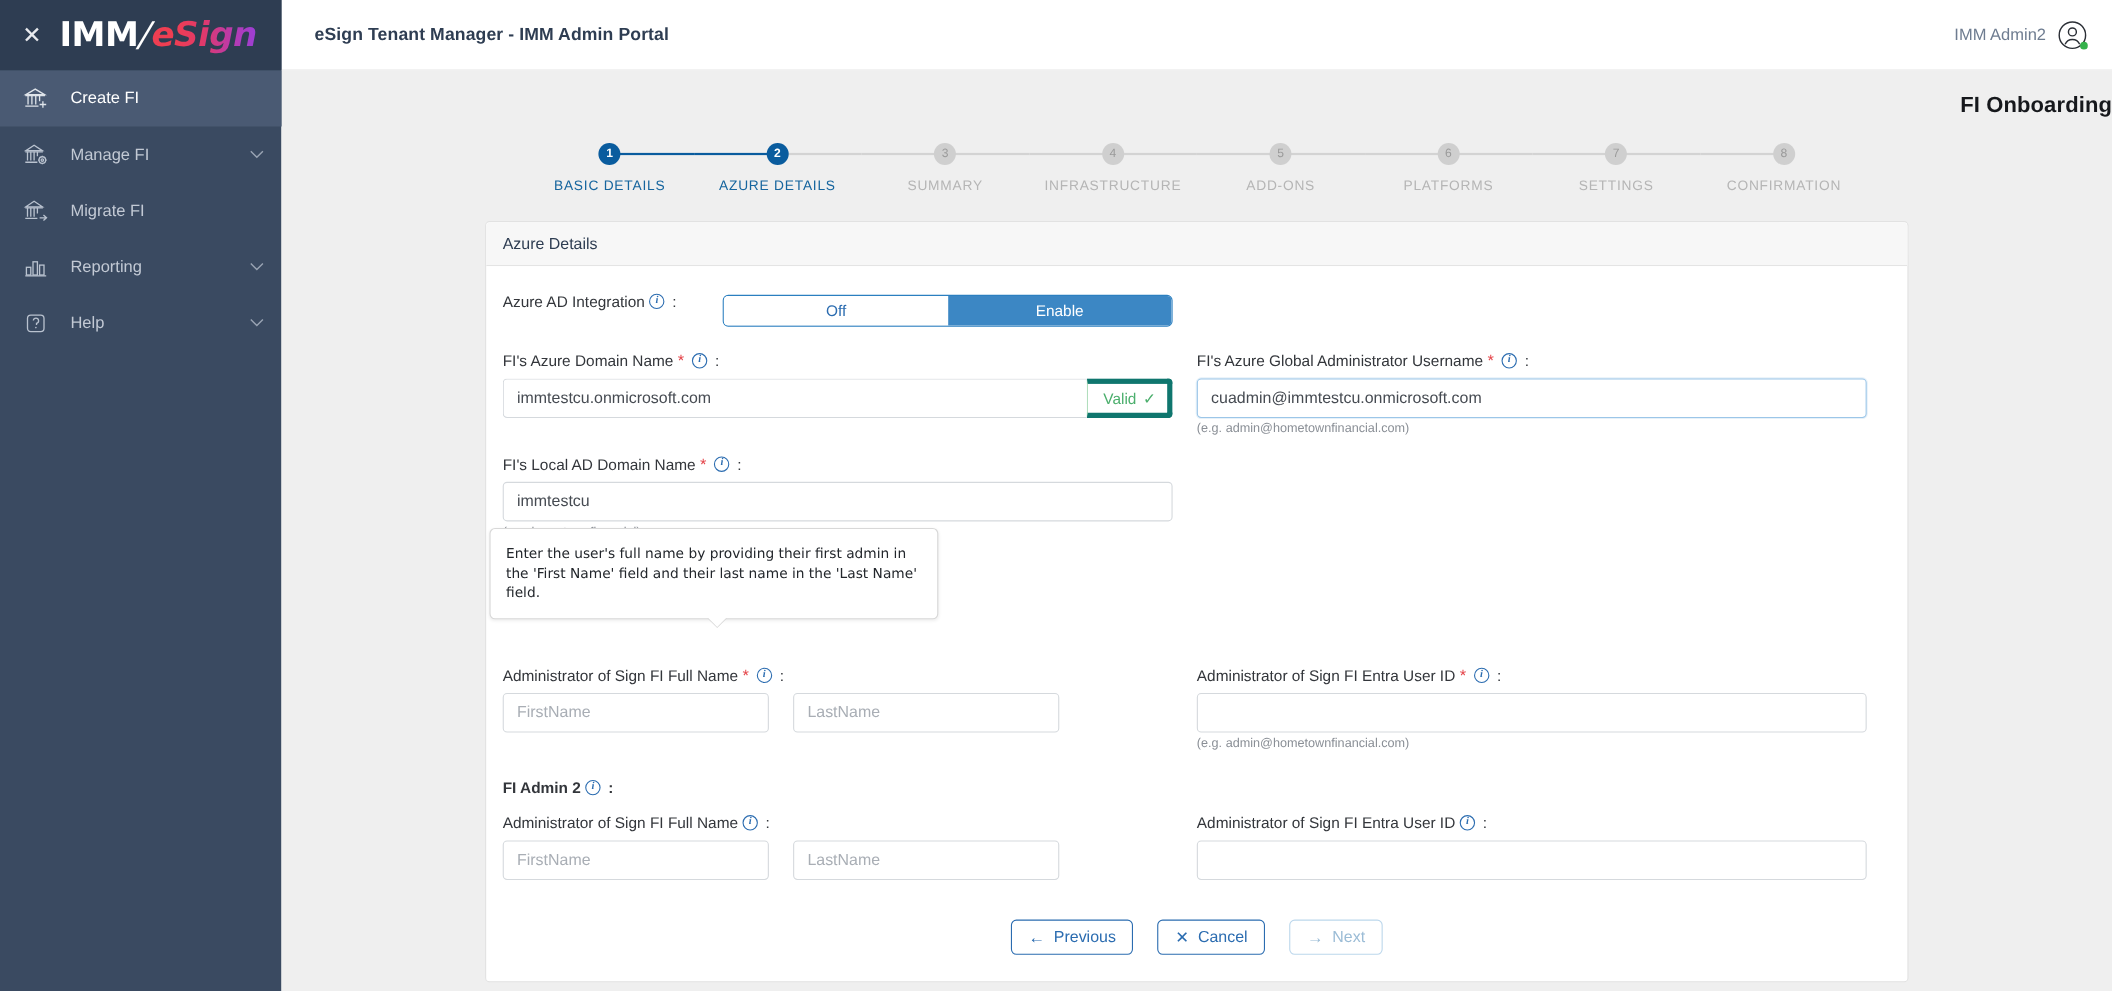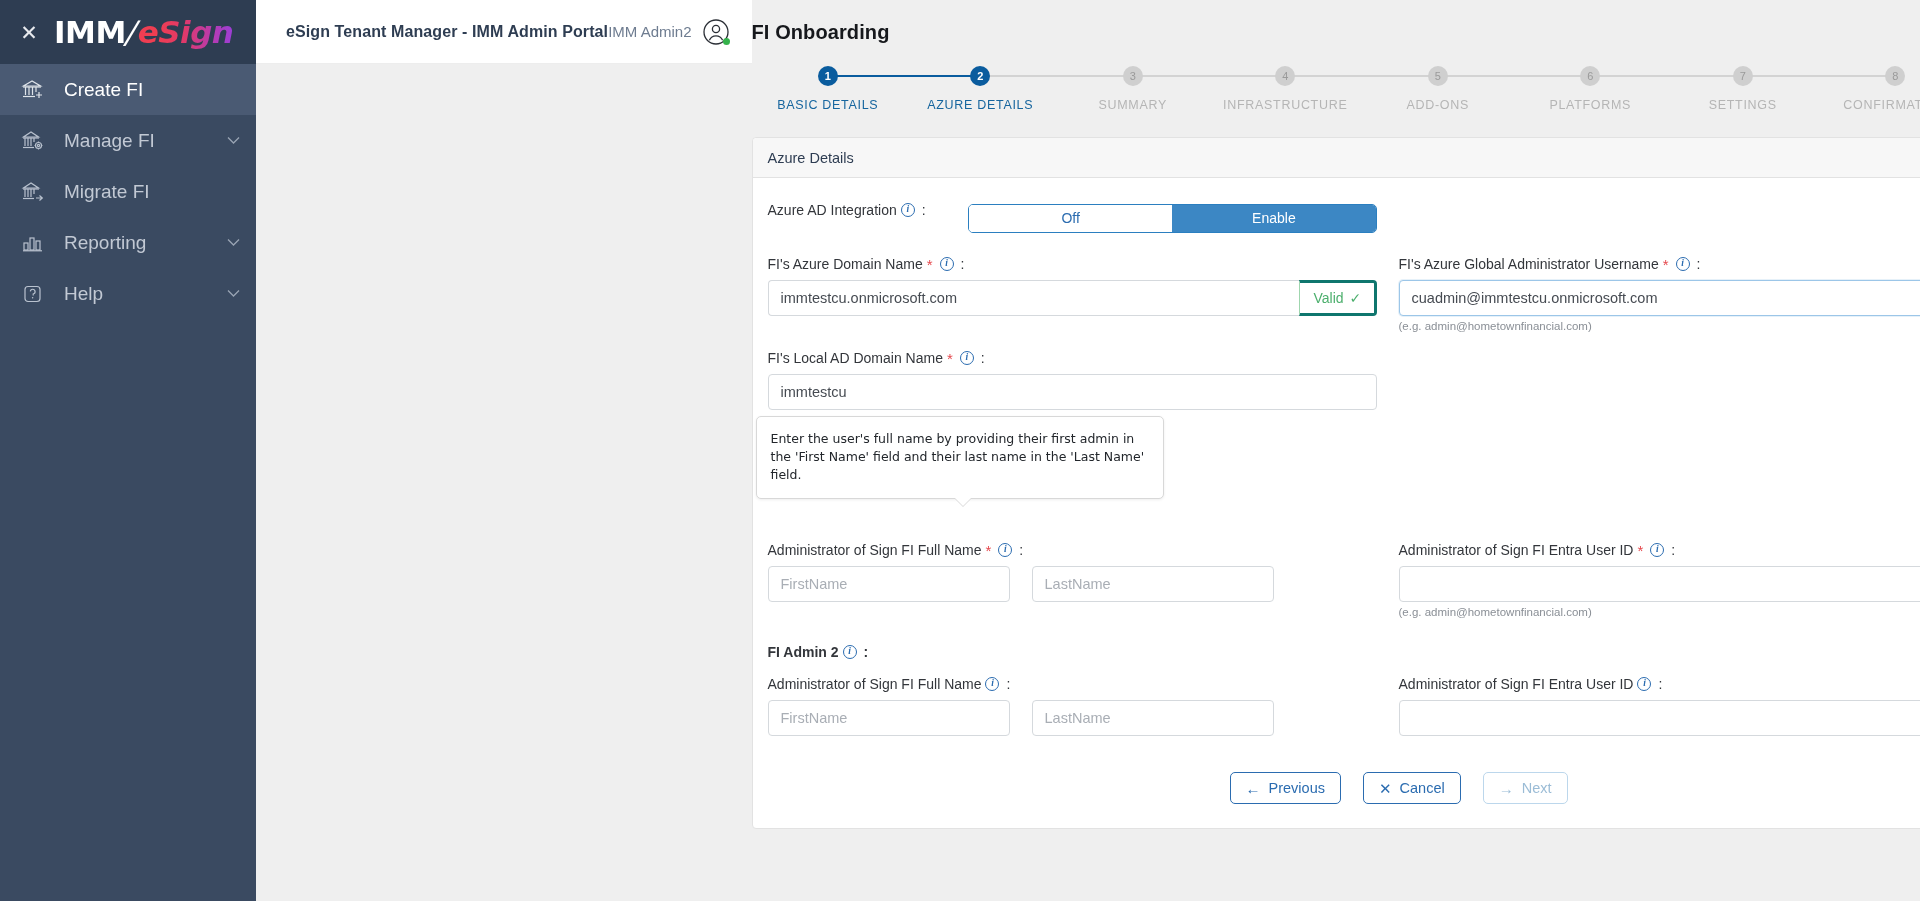--- a/index.html
+++ b/index.html
@@ -50,35 +50,35 @@
     -webkit-background-clip: text; background-clip: text;
     color: transparent;
     font-style: italic;
   }
   .logo .eit { font-style: italic; }
 
   .nav { flex: 1; padding-top: 0px; }
   .nav-item {
     display: flex; align-items: center;
     height: 51px; padding: 0 16px 0 20px;
-    color: #c2c9d4; font-size: 19px;
+    color: #c2c9d4; font-size: 15px;
     cursor: pointer; position: relative;
   }
   .nav-item.active { background: #4a5a73; color: #ffffff; }
   .nav-item .nav-icon {
     width: 26px; min-width: 26px; height: 22px;
     margin-right: 18px;
     display: flex; align-items: center; justify-content: center;
   }
   .nav-item .nav-label { flex: 1; }
   .nav-item .chev { opacity: .75; }
   svg { display: block; }
 
   
-  .main { flex: 1; display: flex; flex-direction: row; height: 901px; background: #efefef; }
+  .main { flex: 1; display: flex; flex-direction: column; height: 901px; background: #efefef; }
 
   .topbar {
     height: 64px; min-height: 64px; background: #ffffff;
     display: flex; align-items: center;
     padding: 0 22px 0 30px;
     border-bottom: 1px solid #ededed;
   }
   .topbar-title {
     font-size: 16px; font-weight: bold; color: #2e3d52;
     letter-spacing: .1px;
@@ -91,21 +91,21 @@
     width: 7px; height: 7px; border-radius: 50%;
     background: #35b24b;
   }
 
   .content {
     flex: 1; background: #efefef;
     padding: 0; overflow: hidden;
   }
 
   .page-title {
-    text-align: left; font-size: 20px; font-weight: bold;
+    text-align: right; font-size: 20px; font-weight: bold;
     color: #16181c; padding-top: 21px; letter-spacing: .1px;
   }
 
   
   .stepper {
     margin: 22px auto 0 auto;
     width: 1220px;
     display: flex; position: relative;
   }
   .step { flex: 1; position: relative; display: flex; flex-direction: column; align-items: center; }
@@ -179,21 +179,21 @@
   .hint { font-size: 11.5px; color: #8a8f96; margin-top: 4px; }
 
   .inp-with-badge { display: flex; align-items: stretch; width: 100%; justify-content: flex-end; }
   .inp-with-badge .inp {
     border-top-right-radius: 0; border-bottom-right-radius: 0;
     border-right: none;
   }
   .valid-badge {
     display: flex; align-items: center; gap: 6px;
     padding: 0 14px; min-width: 78px;
-    border: 3px solid #0f766e; border-left: 1px solid #9fd6ae;
+    border: 5px solid #0f766e; border-left: 1px solid #9fd6ae;
     border-radius: 0 4px 4px 0; background: #fff;
     color: #4caf6d; font-size: 14px; white-space: nowrap;
   }
   .toggle {
     display: flex; width: 432px; height: 29px;
     border: 1px solid #2b7fc0; border-radius: 5px; overflow: hidden;
   }
   .toggle div {
     flex: 1; display: flex; align-items: center; justify-content: center;
     font-size: 14px; cursor: pointer;

